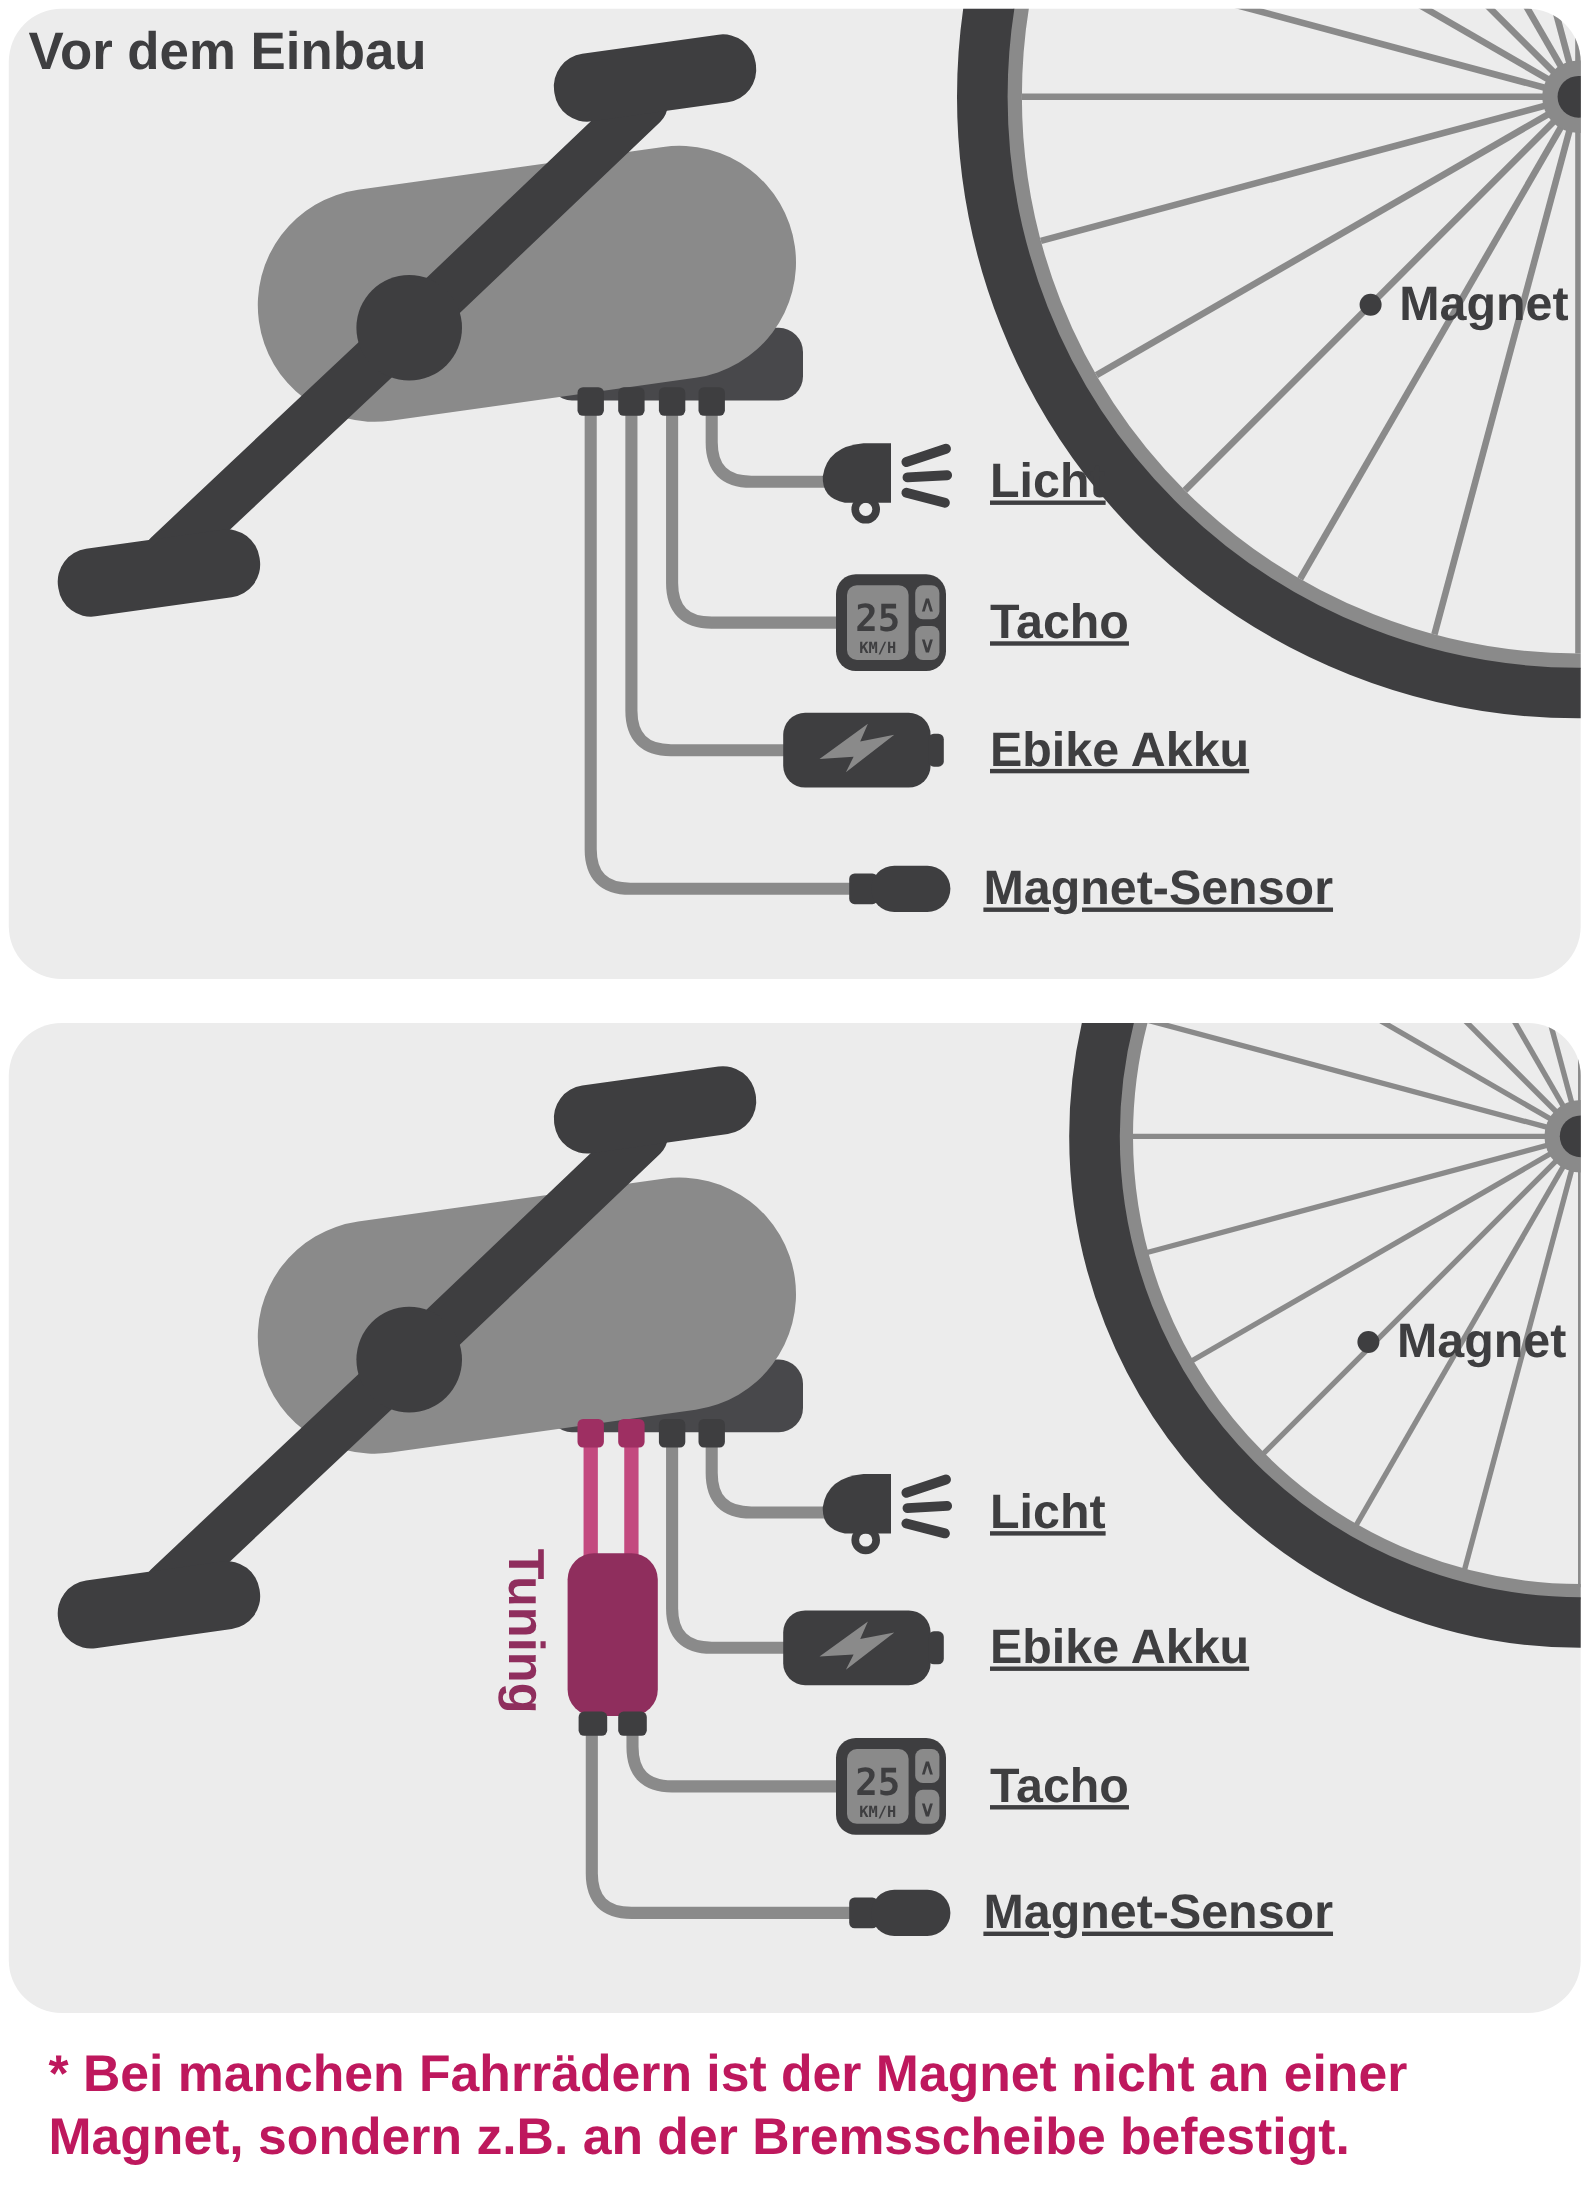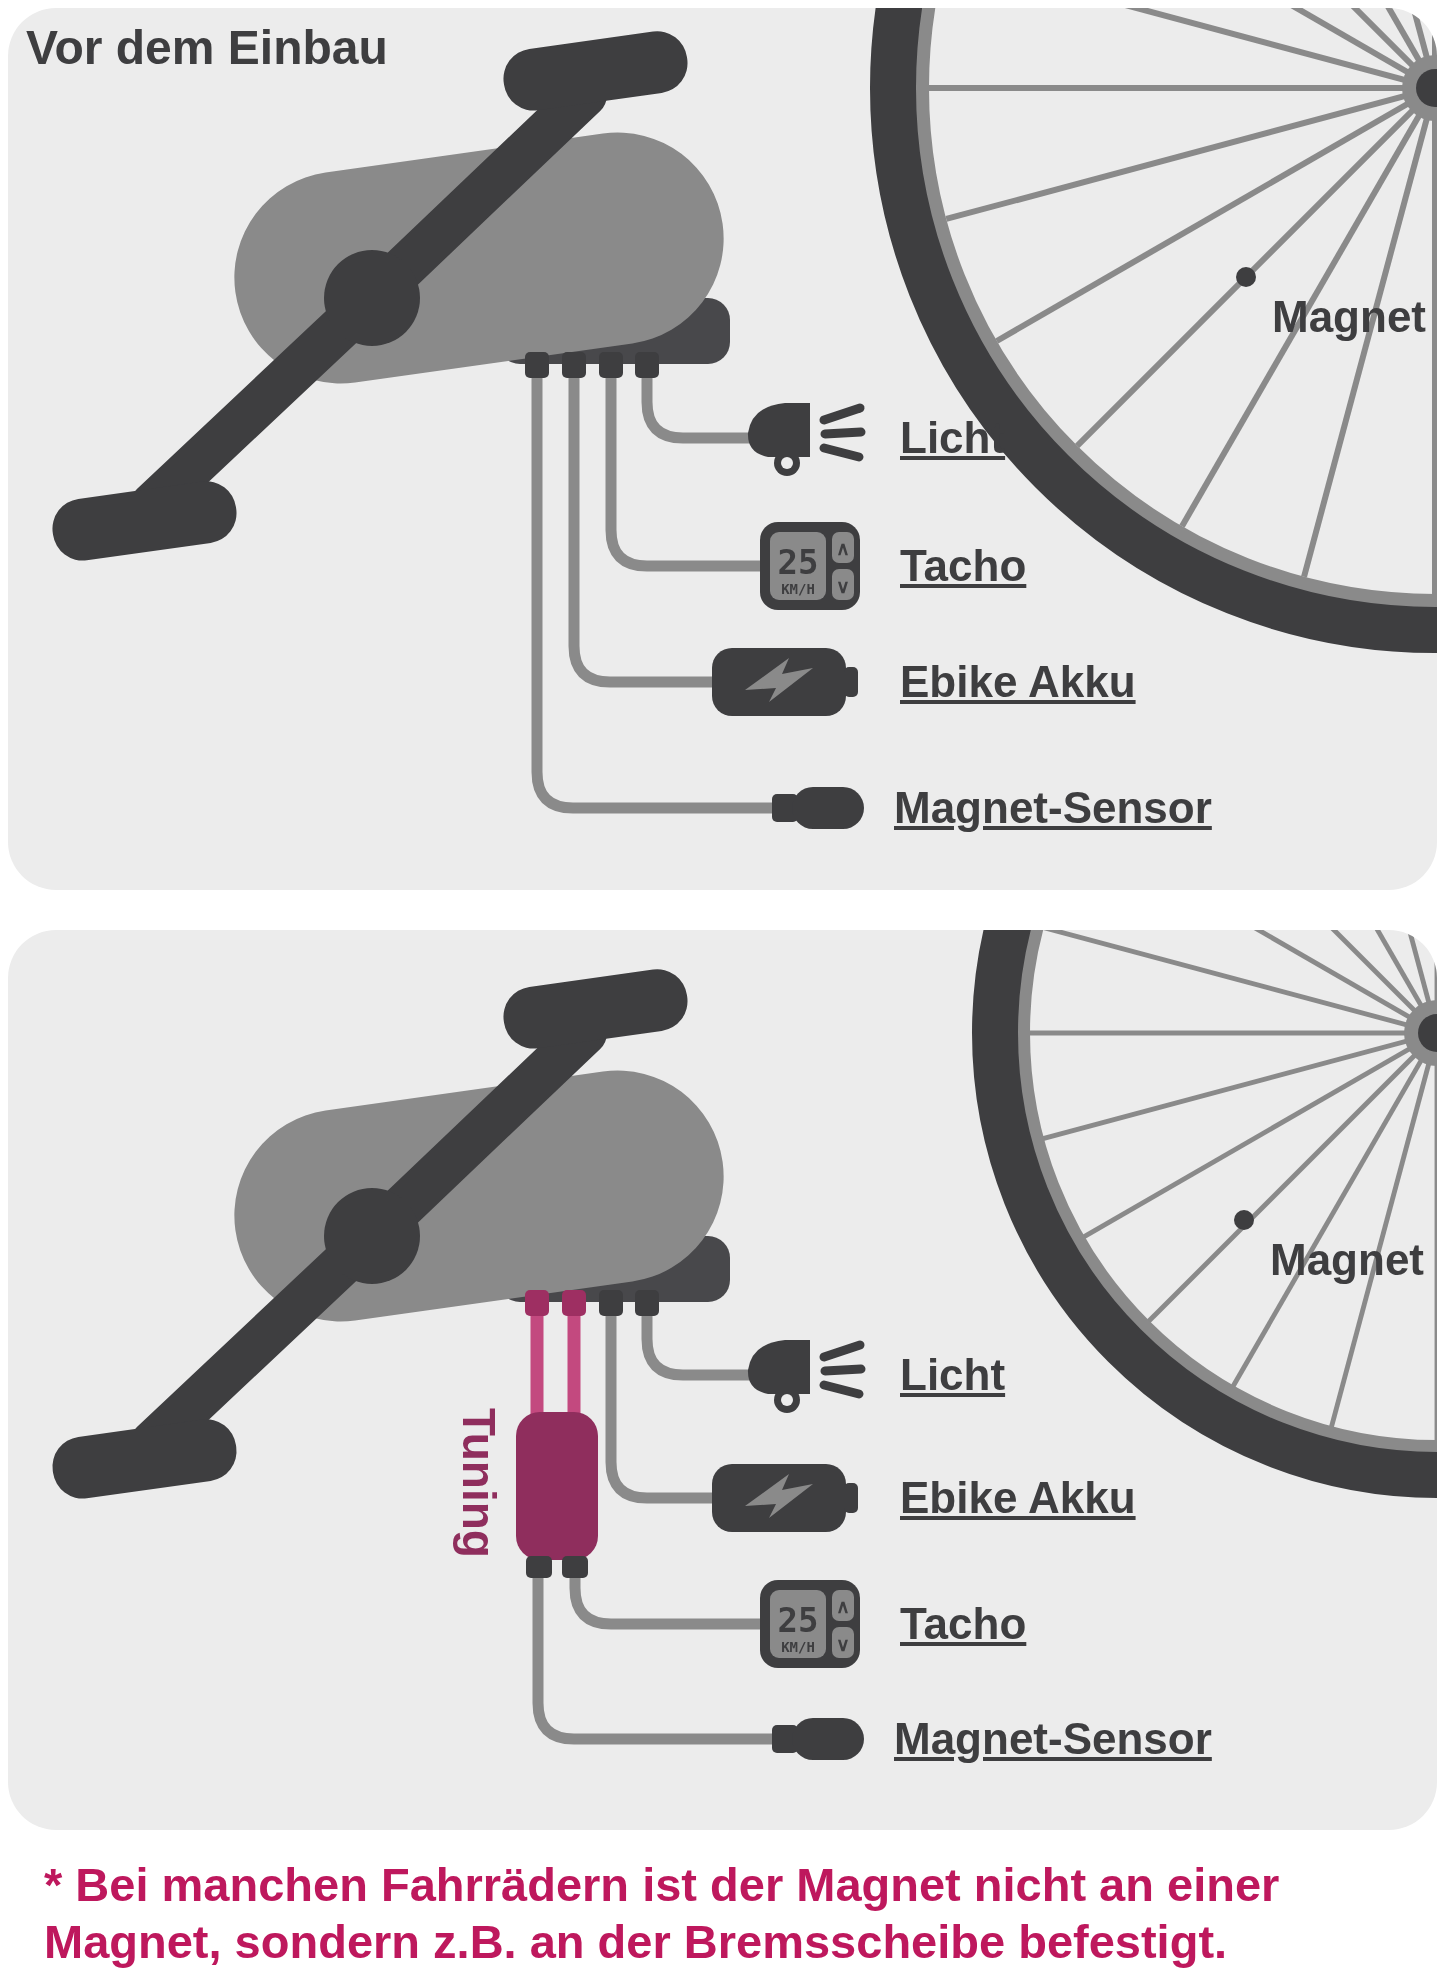--- a/index.html
+++ b/index.html
@@ -6,21 +6,21 @@
   #stage{position:relative;width:1445px;height:1986px;background:#ffffff;
          font-family:"Liberation Sans",sans-serif;overflow:hidden;}
   .panel{position:absolute;left:8px;width:1429px;background:#ececec;border-radius:48px;}
   #panel-top{top:8px;height:882px;}
   #panel-bottom{top:930px;height:900px;}
   svg#art{position:absolute;left:0;top:0;width:1445px;height:1986px;}
   .title{position:absolute;font-size:48px;font-weight:bold;color:#3e3e40;white-space:nowrap;}
   .row-label{position:absolute;font-size:44px;font-weight:bold;color:#3e3e40;
              transform:translateY(-50%);white-space:nowrap;text-decoration:underline;}
   .magnet-label{position:absolute;font-size:44px;font-weight:bold;color:#3e3e40;
-             transform:translateY(-50%);white-space:nowrap;margin-top:40px;}
+             transform:translateY(-50%);white-space:nowrap;}
   .tuning-label{position:absolute;left:452px;top:1408px;height:156px;
              writing-mode:vertical-rl;text-orientation:mixed;
              font-size:46px;font-weight:bold;color:#8f2e5d;white-space:nowrap;}
   .caption{position:absolute;left:16px;top:1856px;width:1412px;
            font-size:47px;font-weight:bold;color:#be185d;line-height:57px;margin-left:28px;}
   .seg{font-family:"DejaVu Sans Mono",monospace;font-weight:bold;}
 </style>
 </head>
 <body>
 

